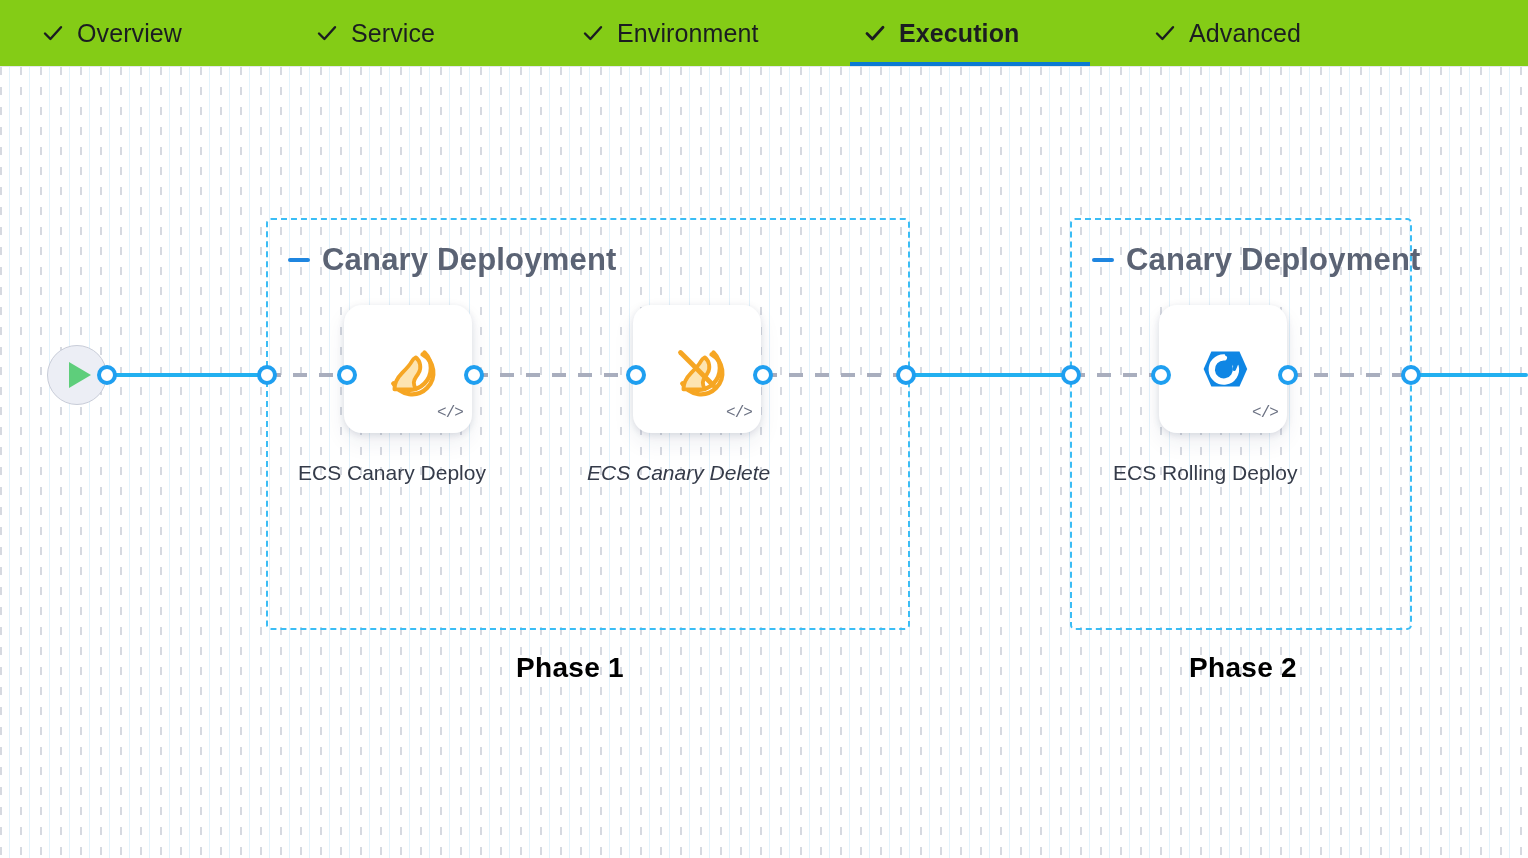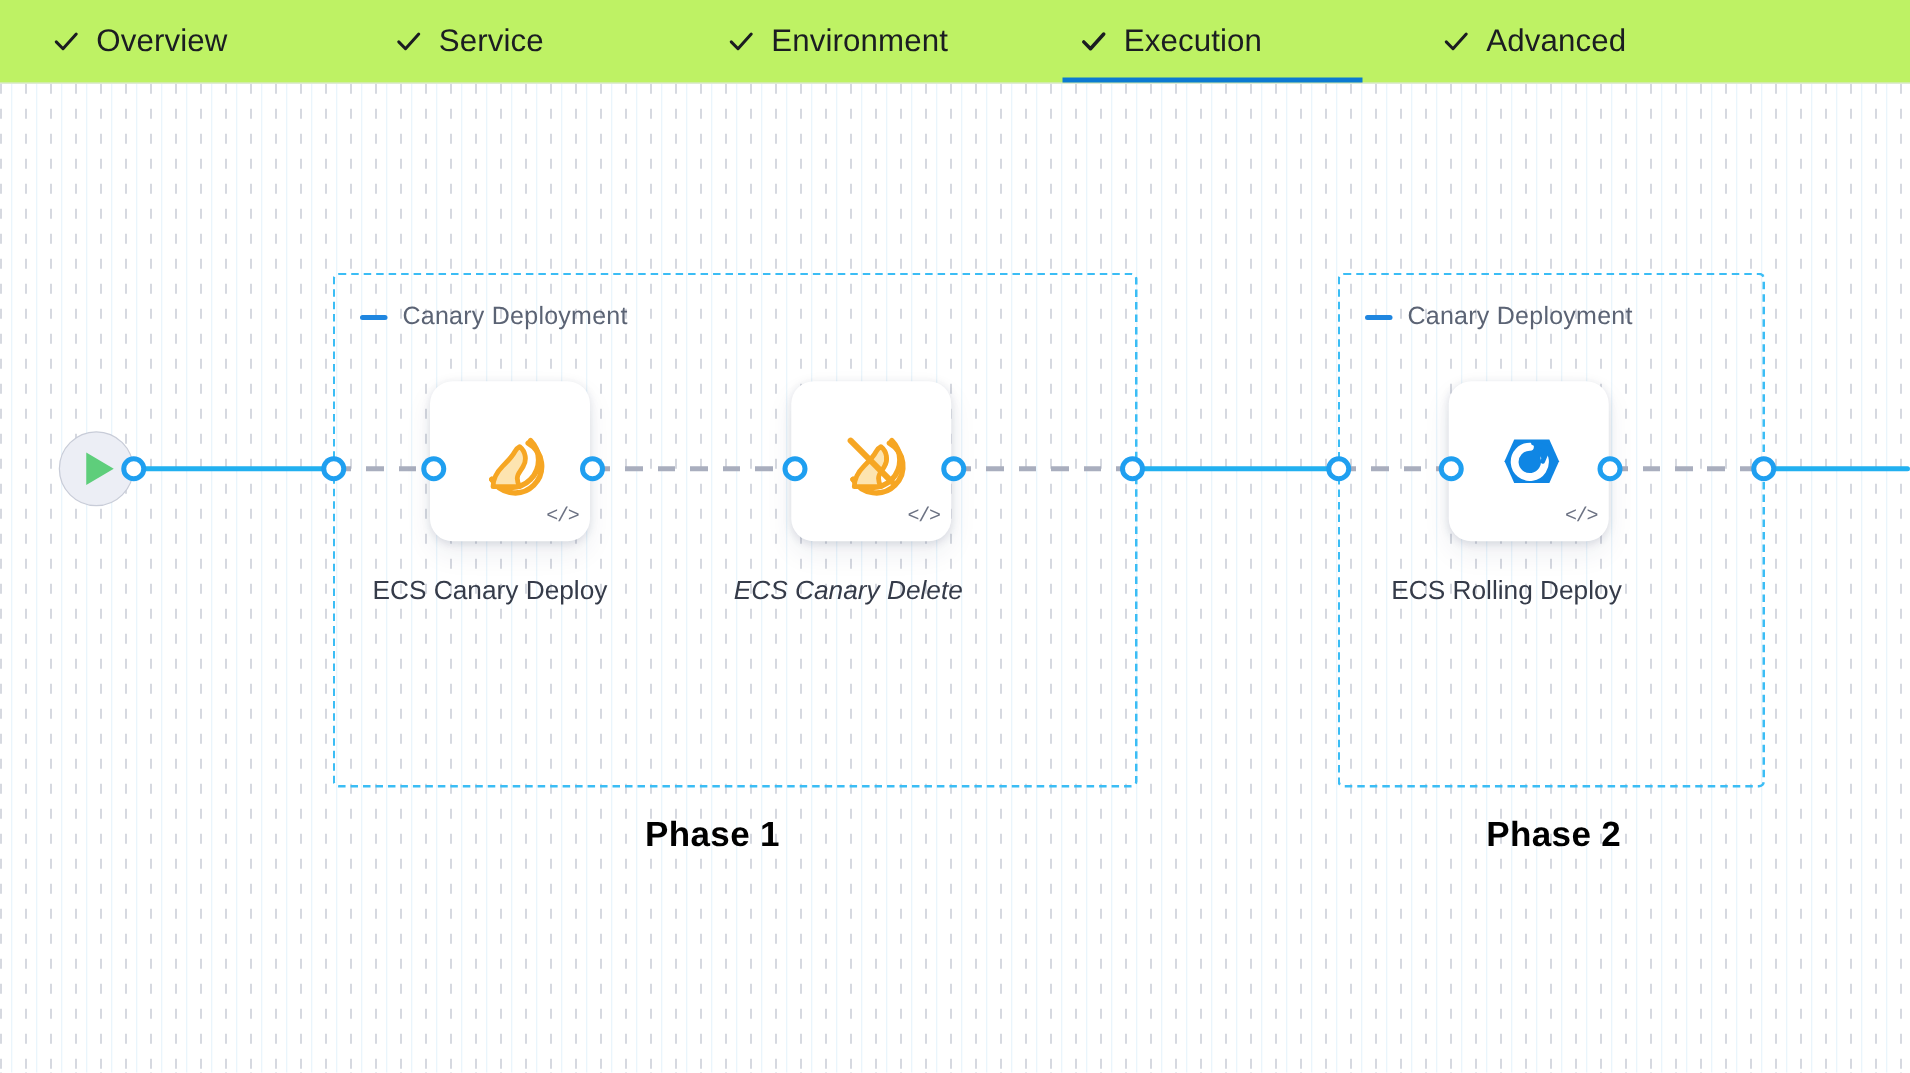--- a/index.html
+++ b/index.html
@@ -14,21 +14,21 @@
     font-family: "Liberation Sans", sans-serif;
     -webkit-font-smoothing: antialiased;
   }
 
   
   .tabbar {
     position: absolute;
     left: 0; top: 0;
     width: 1528px;
     height: 67px;
-    background: #bef264;
+    background: #84cc16;
     border-bottom: 1px solid #e4e7ec;
     box-sizing: border-box;
     z-index: 40;
   }
   .tab {
     position: absolute;
     top: 0;
     height: 66px;
     display: flex;
     align-items: center;
@@ -43,21 +43,21 @@
     height: 22px;
     flex: 0 0 22px;
   }
   .tab .tick svg { display: block; width: 22px; height: 22px; }
   .tab .tlabel {
     font-size: 25px;
     color: #1b1d21;
     letter-spacing: 0.1px;
     white-space: nowrap;
   }
-  .tab.active .tlabel { font-weight: normal; text-align: center; }
+  .tab.active .tlabel { font-weight: bold; text-align: center; }
   .tab.active::after {
     content: "";
     position: absolute;
     left: 0; right: 0; bottom: 0;
     height: 4px;
     background: #0b7ad1;
   }
 
   
   .canvas {
@@ -163,23 +163,24 @@
   }
   .group-head .collapse {
     display: block;
     width: 22px; height: 4px;
     border-radius: 2px;
     background: #1f86e0;
     flex: 0 0 22px;
     cursor: pointer;
   }
   .group-head .gtitle {
-    font-size: 20px;
+    font-size: 31px;
     color: #5b6374;
     letter-spacing: 0.2px;
+    font-weight: bold;
   }
 
   
   .node {
     position: absolute;
     width: 128px; height: 128px;
     border-radius: 18px;
     background: #ffffff;
     box-shadow: 0 2px 7px rgba(24,40,80,0.13), 0 10px 22px rgba(24,40,80,0.07);
     z-index: 11;

